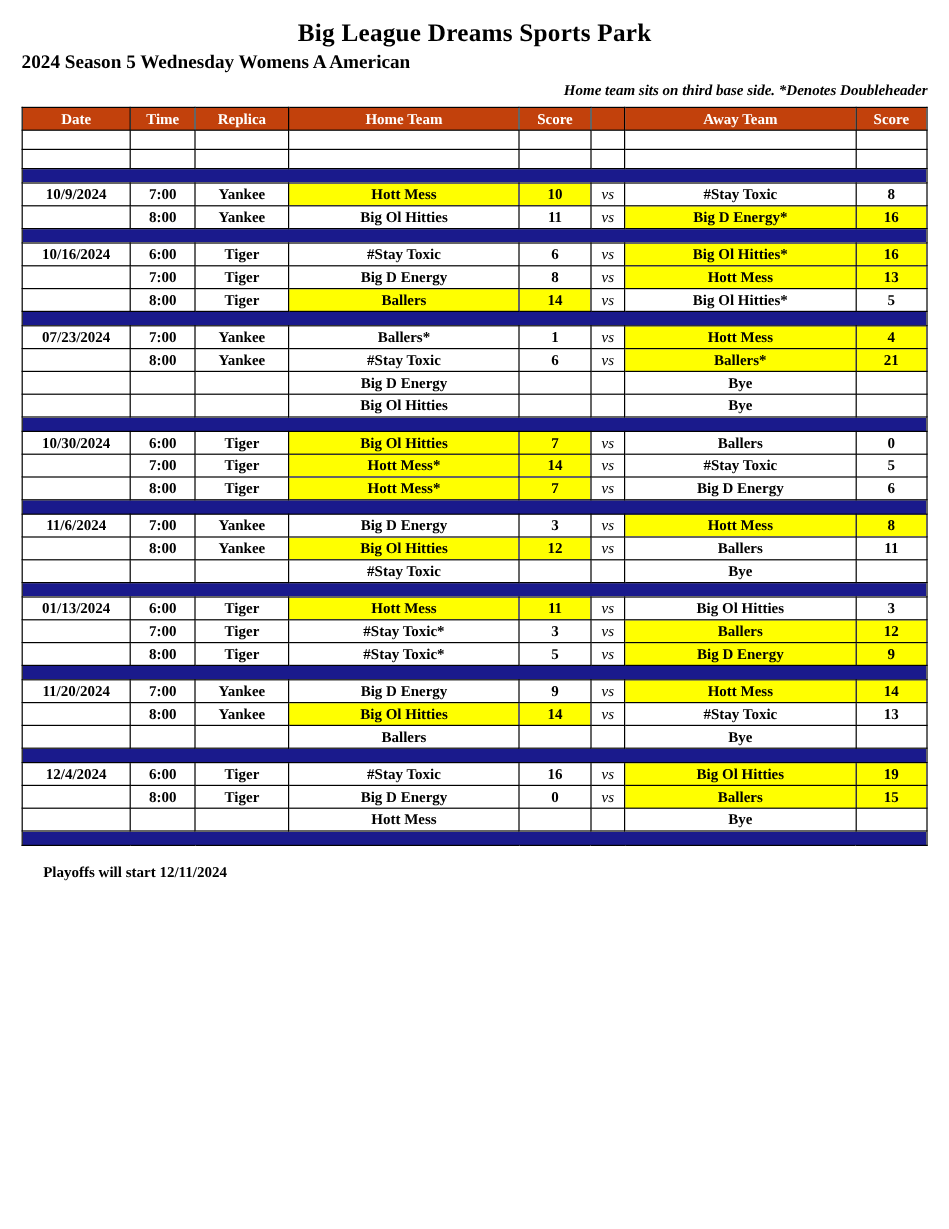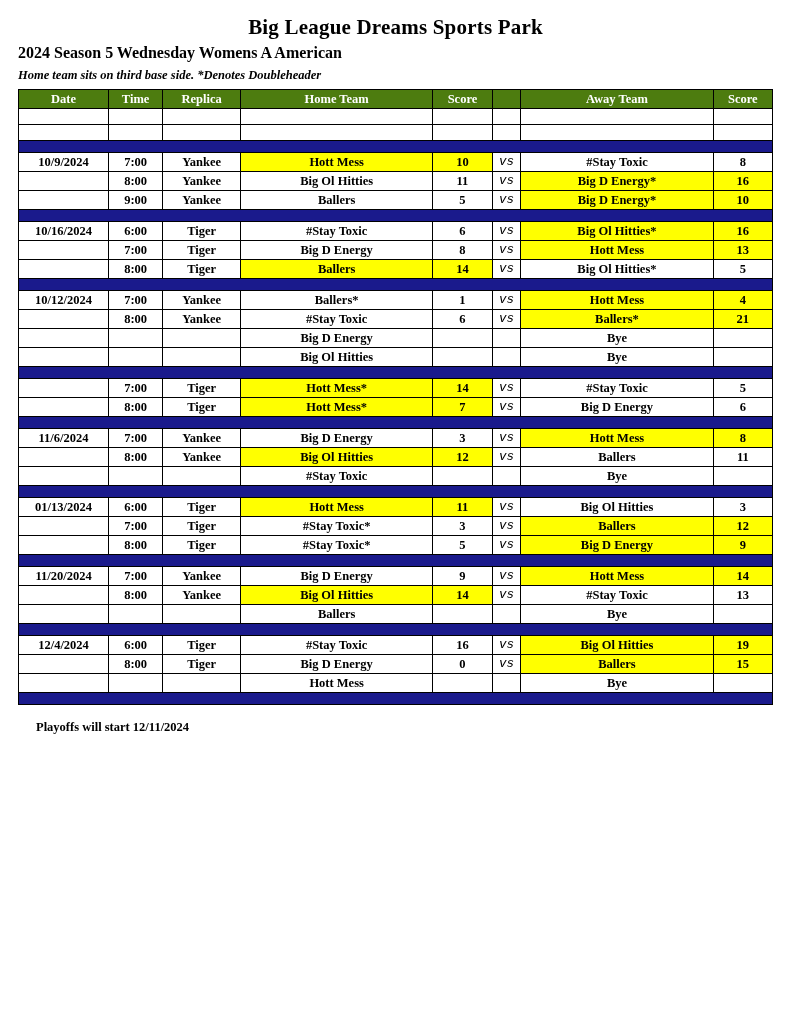--- a/index.html
+++ b/index.html
@@ -28,21 +28,21 @@
     letter-spacing: 0.2px;
   }
   .subtitle {
     text-align: left;
     font-weight: bold;
     font-size: 16px;
     line-height: 22px;
     margin-top: 2px;
   }
   .note {
-    text-align: left;
+    text-align: right;
     font-style: italic;
     font-weight: bold;
     font-size: 12.5px;
     line-height: 18px;
     margin-top: 2px;
     margin-bottom: 5px;
   }
   table.sched {
     border-collapse: collapse;
     width: 755px;
@@ -53,21 +53,21 @@
     border: 1px solid #000000;
     font-size: 12.5px;
     height: 18px;
     padding: 0;
     text-align: center;
     vertical-align: middle;
     overflow: hidden;
     white-space: nowrap;
   }
   thead th {
-    background: #4d7c0f;
+    background: #c2410c;
     color: #ffffff;
     font-weight: bold;
     font-size: 13px;
     height: 19px;
   }
   .col-date   { width: 88px; }
   .col-time   { width: 53px; }
   .col-replica{ width: 76px; }
   .col-home   { width: 188px; }
   .col-score1 { width: 58px; }
@@ -80,21 +80,20 @@
     background: #1a1a8c;
     height: 11px;
     border-left: 1px solid #000;
     border-right: 1px solid #000;
   }
   td.b { font-weight: bold; }
   td.vs {
     font-style: italic;
     font-size: 11px;
     font-weight: normal;
-    font-family: Liberation Mono, monospace;
   }
   td.hl {
     background: #ffff00;
     font-weight: bold;
   }
   td.plain { font-weight: bold; }
   .footer {
     font-weight: bold;
     font-size: 12.5px;
     margin-top: 15px;
@@ -170,30 +169,20 @@
         <tr>
           <td class="b"></td>
           <td class="b">8:00</td>
           <td class="b">Yankee</td>
           <td class="plain">Big Ol Hitties</td>
           <td class="plain">11</td>
           <td class="vs">vs</td>
           <td class="hl">Big D Energy*</td>
           <td class="hl">16</td>
         </tr>
-        <tr>
-          <td class="b"></td>
-          <td class="b">9:00</td>
-          <td class="b">Yankee</td>
-          <td class="plain">Ballers</td>
-          <td class="plain">5</td>
-          <td class="vs">vs</td>
-          <td class="hl">Big D Energy*</td>
-          <td class="hl">10</td>
-        </tr>
         <tr class="bluebar">
           <td colspan="8"></td>
         </tr>
         <tr>
           <td class="b">10/16/2024</td>
           <td class="b">6:00</td>
           <td class="b">Tiger</td>
           <td class="plain">#Stay Toxic</td>
           <td class="plain">6</td>
           <td class="vs">vs</td>
@@ -217,21 +206,21 @@
           <td class="hl">Ballers</td>
           <td class="hl">14</td>
           <td class="vs">vs</td>
           <td class="plain">Big Ol Hitties*</td>
           <td class="plain">5</td>
         </tr>
         <tr class="bluebar">
           <td colspan="8"></td>
         </tr>
         <tr>
-          <td class="b">10/12/2024</td>
+          <td class="b">07/23/2024</td>
           <td class="b">7:00</td>
           <td class="b">Yankee</td>
           <td class="plain">Ballers*</td>
           <td class="plain">1</td>
           <td class="vs">vs</td>
           <td class="hl">Hott Mess</td>
           <td class="hl">4</td>
         </tr>
         <tr>
           <td class="b"></td>
@@ -260,20 +249,30 @@
           <td class="b">Big Ol Hitties</td>
           <td></td>
           <td class="vs"></td>
           <td class="b">Bye</td>
           <td></td>
         </tr>
         <tr class="bluebar">
           <td colspan="8"></td>
         </tr>
         <tr>
+          <td class="b">10/30/2024</td>
+          <td class="b">6:00</td>
+          <td class="b">Tiger</td>
+          <td class="hl">Big Ol Hitties</td>
+          <td class="hl">7</td>
+          <td class="vs">vs</td>
+          <td class="plain">Ballers</td>
+          <td class="plain">0</td>
+        </tr>
+        <tr>
           <td class="b"></td>
           <td class="b">7:00</td>
           <td class="b">Tiger</td>
           <td class="hl">Hott Mess*</td>
           <td class="hl">14</td>
           <td class="vs">vs</td>
           <td class="plain">#Stay Toxic</td>
           <td class="plain">5</td>
         </tr>
         <tr>

